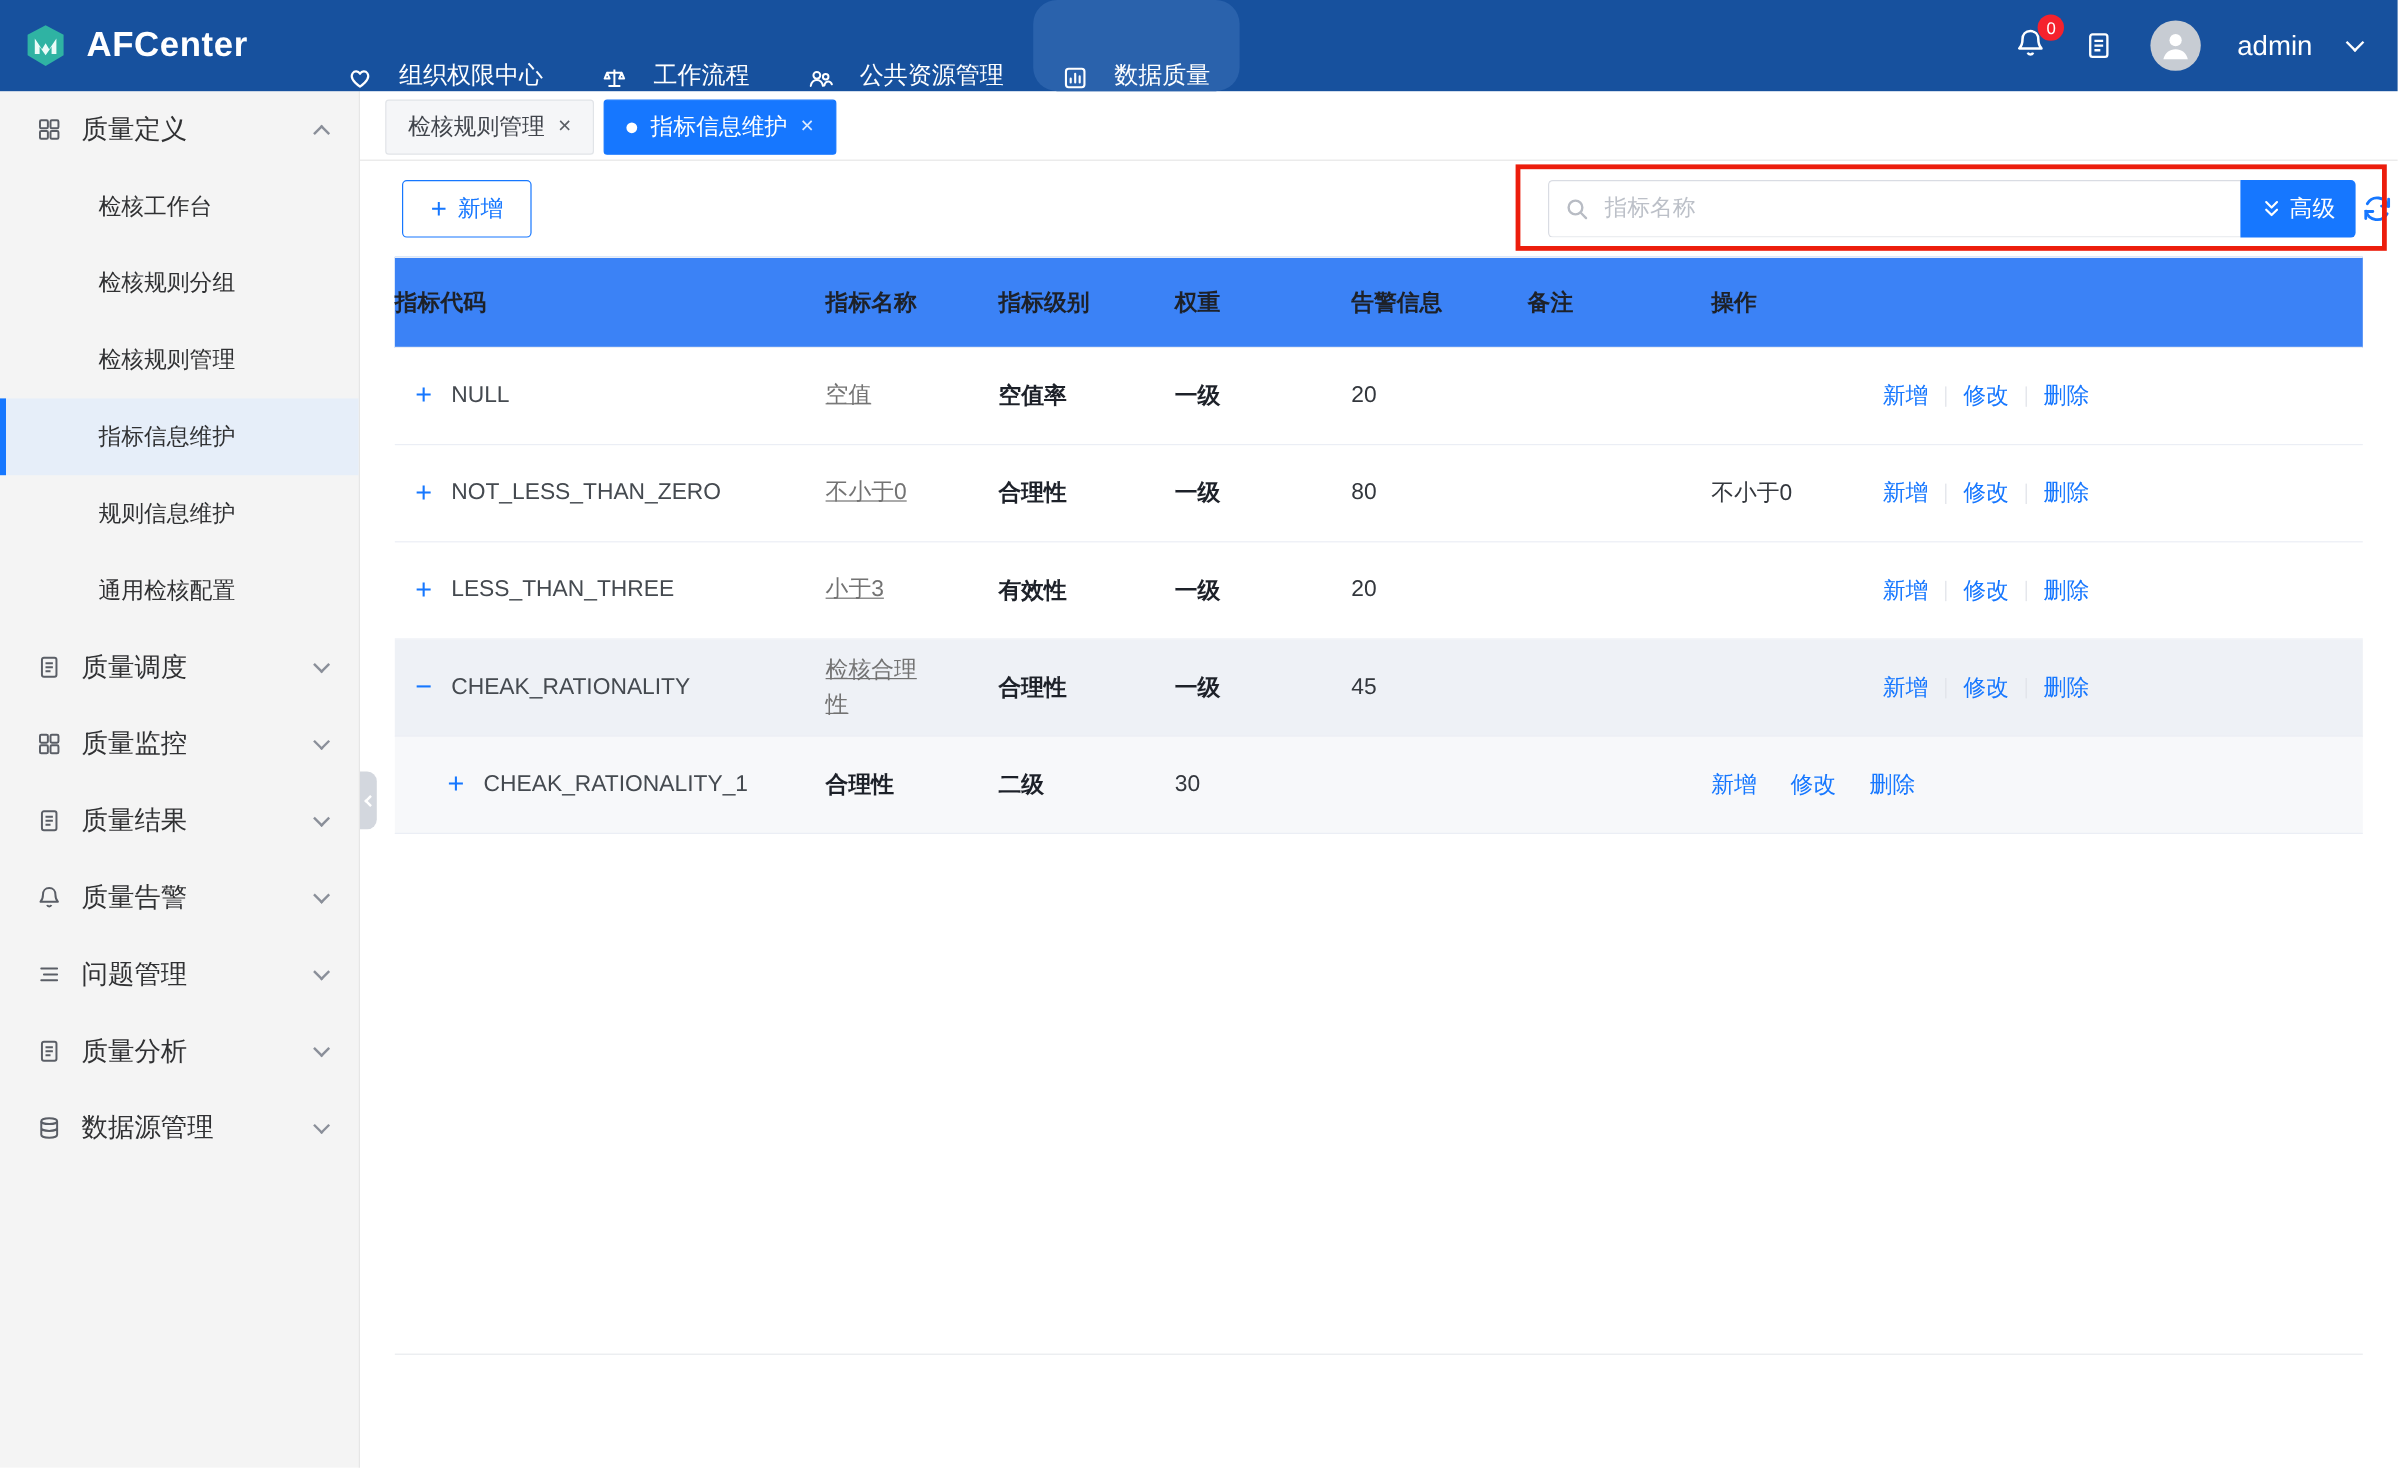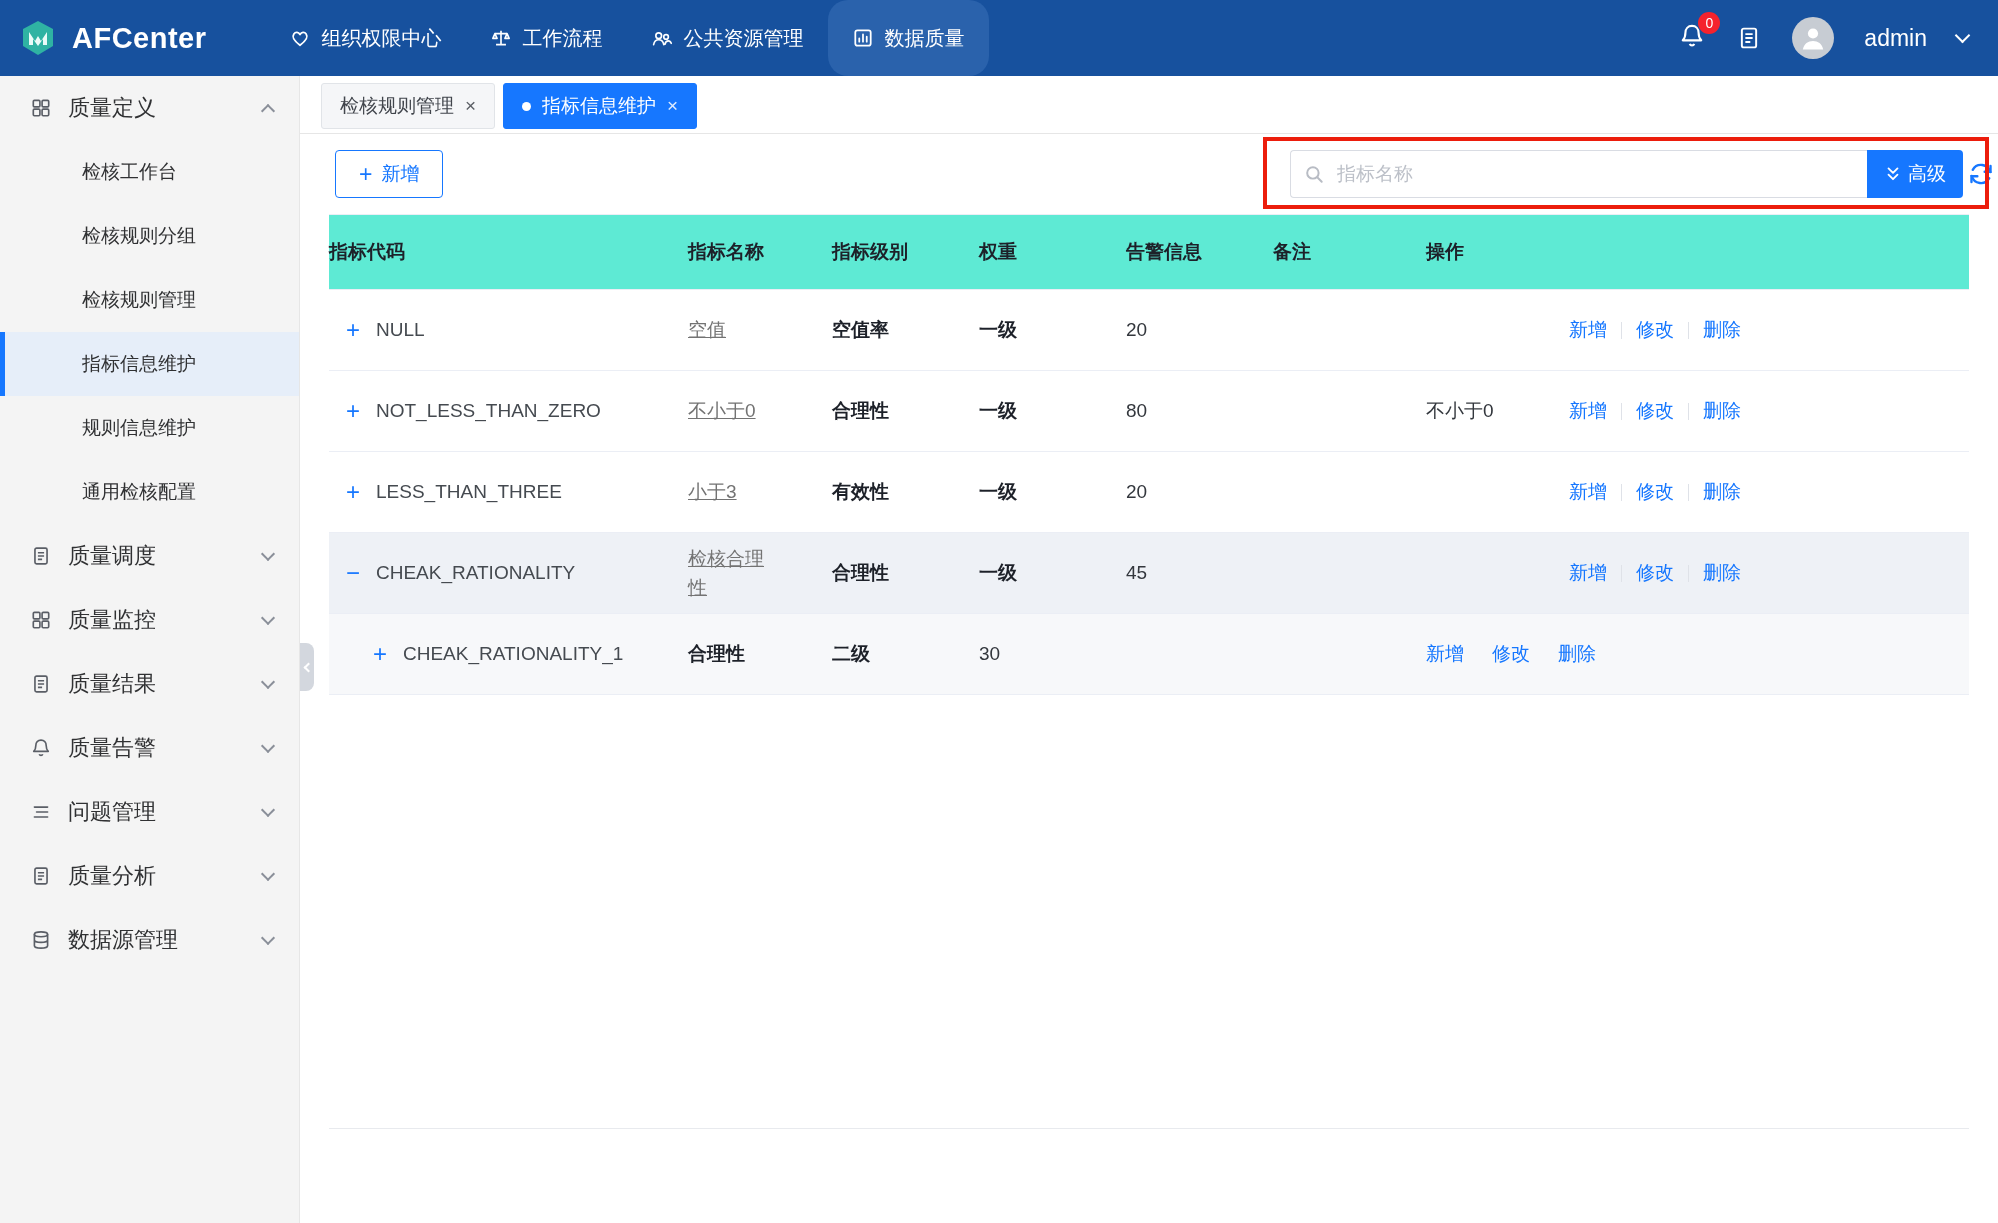--- a/index.html
+++ b/index.html
@@ -6,21 +6,21 @@
   html,body { width:1998px; height:1223px; overflow:hidden; background:#fff;
     font-family:"Liberation Sans","DejaVu Sans",sans-serif; }
   [data-interactable="true"] { cursor:pointer; }
 
   
   .navbar { position:absolute; top:0; left:0; right:0; height:76px; background:#17519E;
     display:flex; align-items:stretch; color:#fff; z-index:30; }
   .brand { display:flex; align-items:center; gap:14px; padding:0 18px; }
   .brand-name { font-size:29px; font-weight:bold; letter-spacing:.5px; }
   .nav-menu { display:flex; align-items:stretch; margin-left:40px; }
-  .nav-item { display:flex; align-items:center; gap:11px; padding:0 24px; font-size:20px; }
+  .nav-item { display:flex; align-items:flex-end; gap:22px; padding:0 24px; font-size:20px; }
   .nav-item.active { background:#2A62AC;border-radius:20px; }
   .nav-item .icon svg { display:block; }
   .nav-right { margin-left:auto; display:flex; align-items:center; gap:30px; padding-right:30px; }
   .bell-wrap { position:relative; }
   .badge { position:absolute; top:-10px; right:-14px; background:#F5222D; color:#fff;
     min-width:22px; height:22px; border-radius:11px; font-size:14px; display:flex;
     align-items:center; justify-content:center; padding:0 6px; }
   .avatar { width:42px; height:42px; border-radius:50%; background:#C7CCD3; display:flex;
     align-items:center; justify-content:center; overflow:hidden; }
   .user-name { font-size:23px; }
@@ -71,21 +71,21 @@
     display:flex; align-items:center; justify-content:center; gap:6px; }
   .refresh { position:absolute; left:1667px; top:84px; color:#1677FF; }
 
   .annotation { position:absolute; left:963px; top:61px; width:726px; height:72px;
     border:4px solid #EC1D0C; pointer-events:none; z-index:15; }
 
   
   .table { position:absolute; left:29px; right:29px; top:138px; font-size:19px; }
   .tr, .thead { display:grid;
     grid-template-columns:359px 144px 147px 147px 147px 153px 143px 1fr; }
-  .thead { border-top:1px solid #EBEEF5; border-bottom:1px solid #EBEEF5; background:#5eead4;text-align:right; }
+  .thead { border-top:1px solid #EBEEF5; border-bottom:1px solid #EBEEF5; background:#3b82f6;text-align:right; }
   .th { height:74px; display:flex; align-items:center; font-weight:bold; color:#1D2129;
     font-size:19px; }
   .tr { border-bottom:1px solid #EBEEF5; min-height:81px; }
   .tr.shade-dark { background:#EEF1F6; }
   .tr.shade-light { background:#F7F8FA; }
   .td { display:flex; align-items:center; color:#33373D; }
   .td-code { padding-left:13px; gap:12px; color:#454A50; }
   .tr.indent .td-code { padding-left:40px; }
   .expander { color:#1677FF; font-size:24px; width:22px; text-align:center; line-height:1; }
   .name-link { display:inline-block; width:78px; color:#737373; text-decoration:underline;

